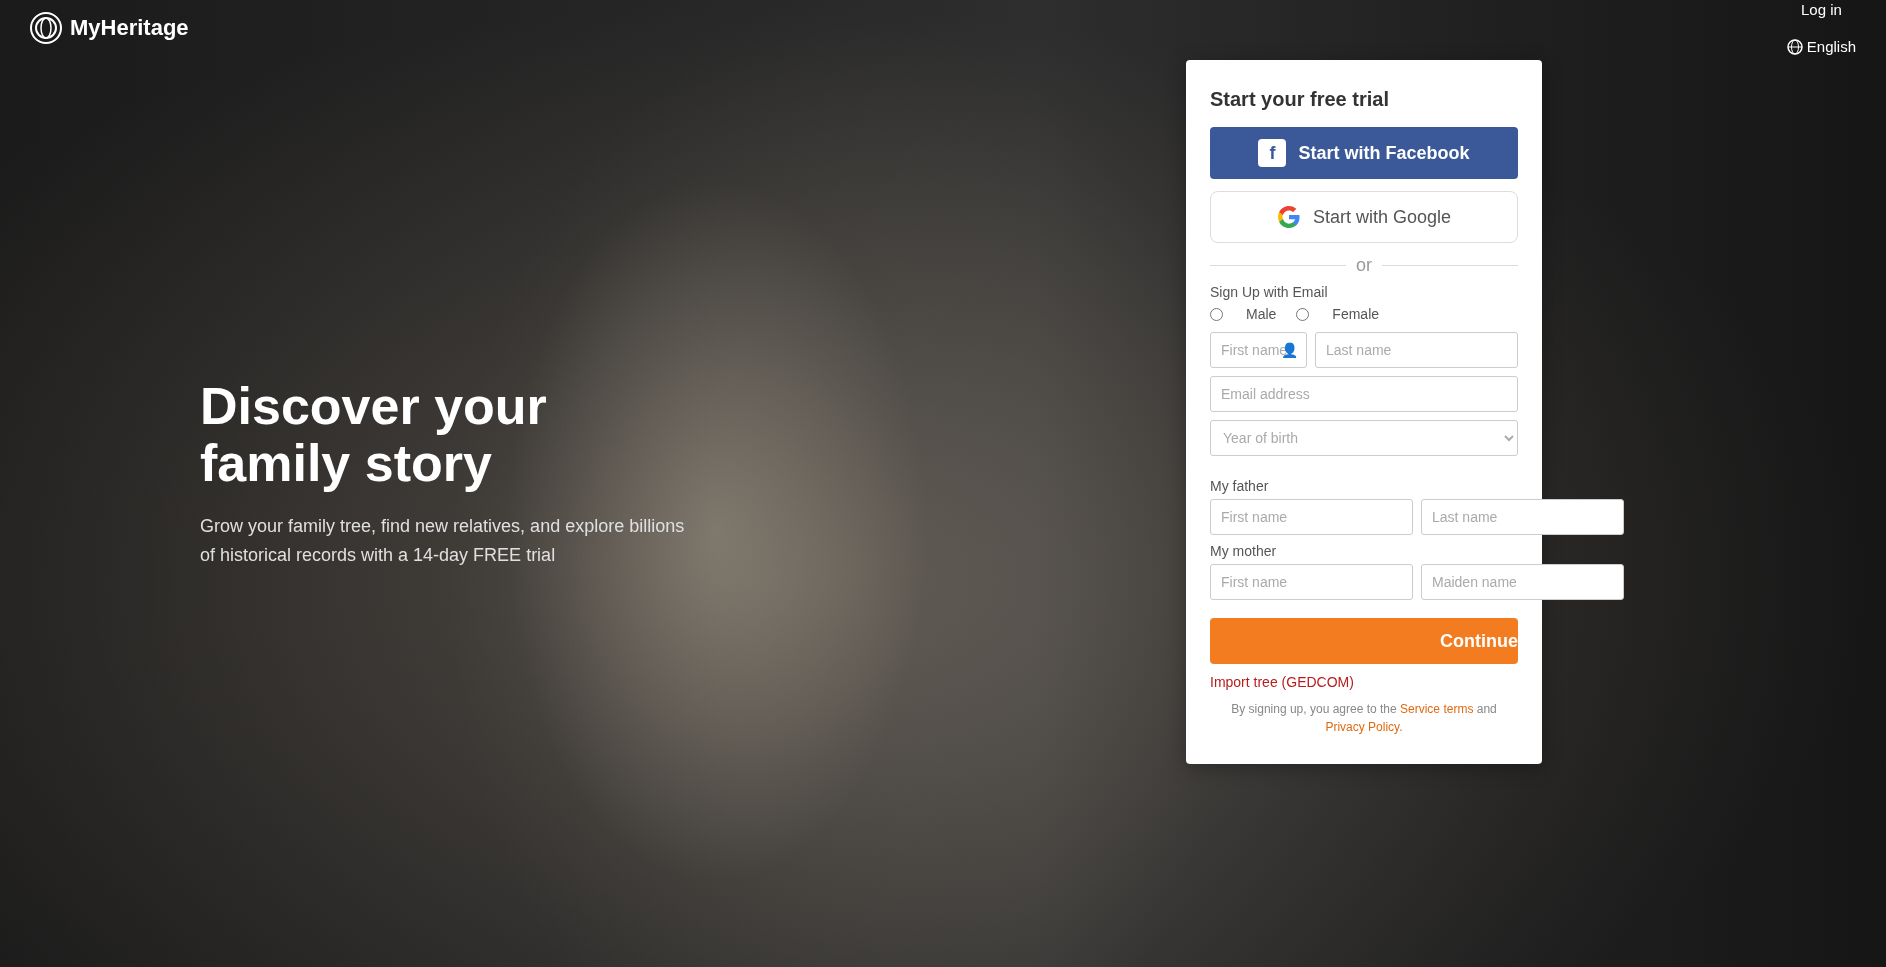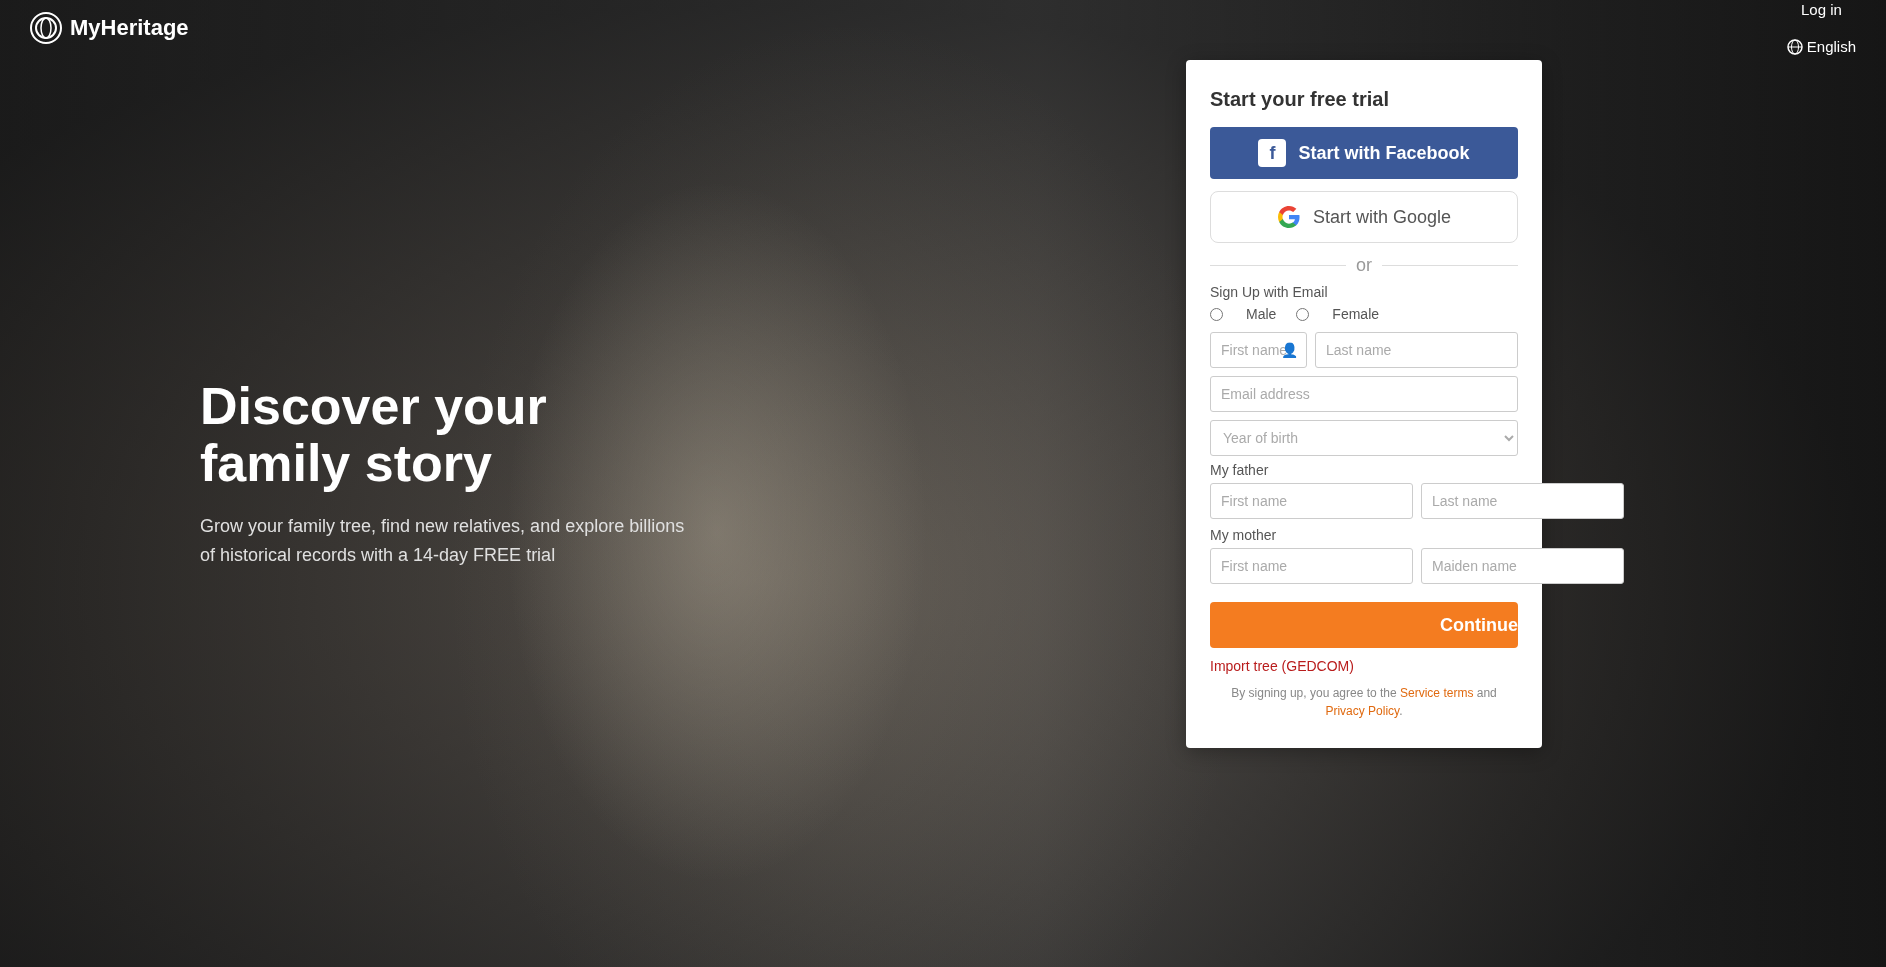--- a/index.html
+++ b/index.html
@@ -99,21 +99,21 @@
       flex: 1; height: 36px; border: 1px solid #ccc; border-radius: 3px;
       padding: 0 10px; font-size: 14px; color: #333; outline: none;
     }
     .input-field::placeholder { color: #aaa; }
     .input-full { width: 100%; }
 
     
     .select-field {
       height: 36px; border: 1px solid #ccc; border-radius: 3px;
       padding: 0 8px; font-size: 14px; color: #aaa; background: white;
-      cursor: pointer; width: 100%; margin-bottom: 0; outline: none;
+      cursor: pointer; width: 100%; margin-bottom: 16px; outline: none;
     }
 
     
     .section-label { font-size: 14px; color: #555; margin: 6px 0 5px; }
 
     
     .btn-continue {
       width: 100%; height: 46px; background: #f47c20; border: none;
       border-radius: 4px; color: white; font-size: 18px; font-weight: bold;
       cursor: pointer; margin: 10px 0 10px; text-align: right;

